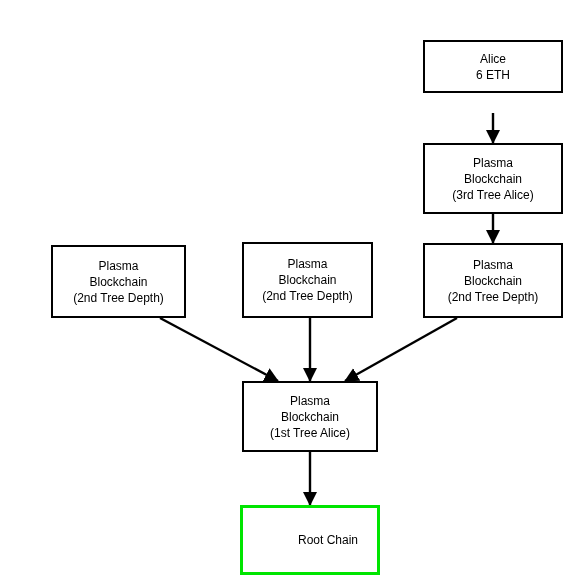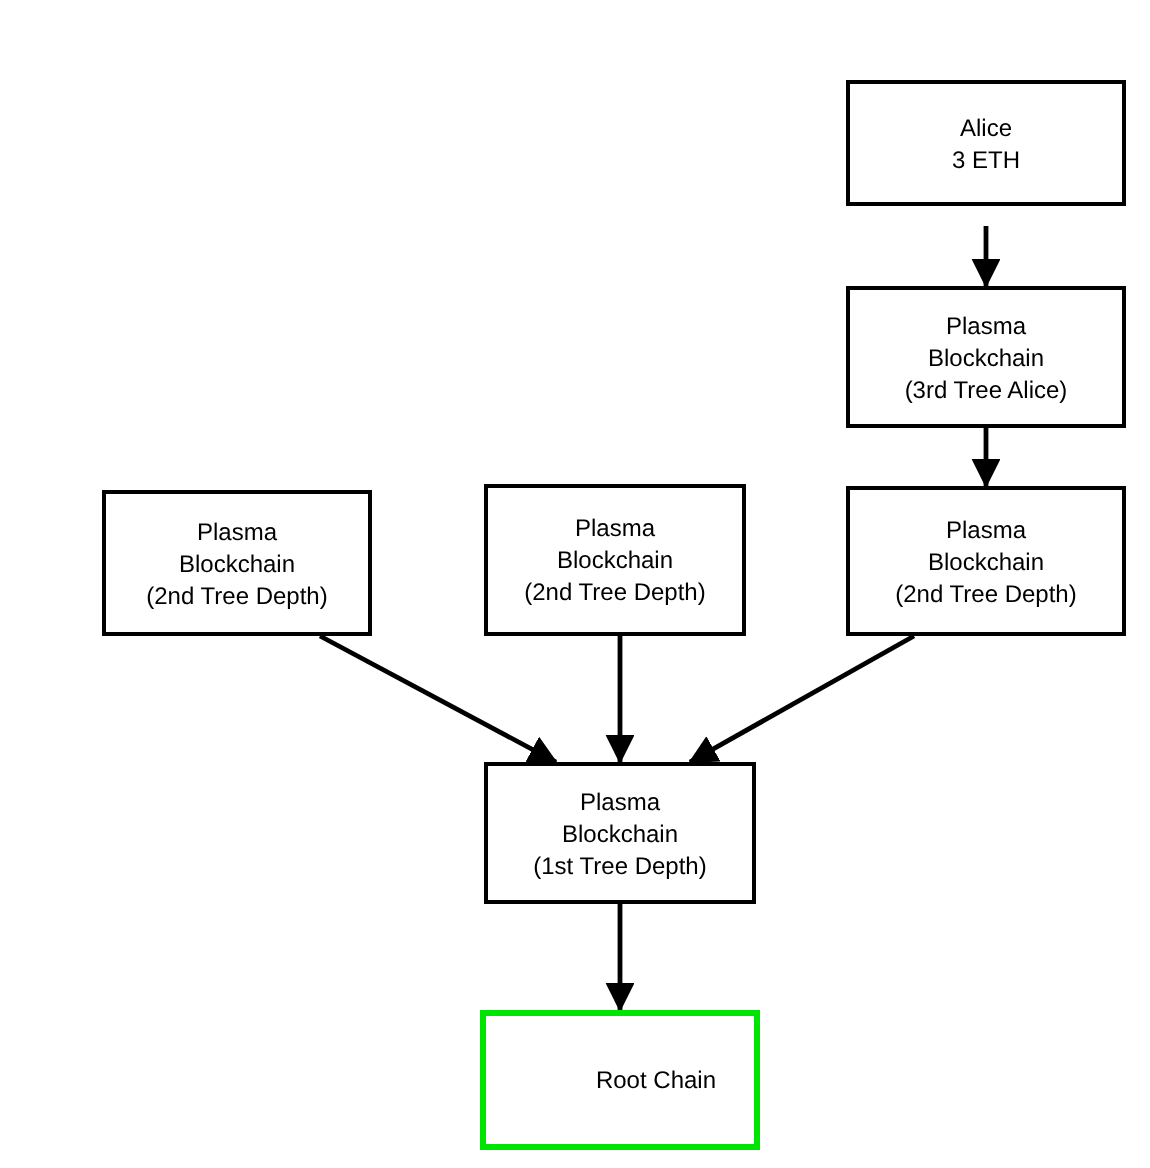--- a/index.html
+++ b/index.html
@@ -64,23 +64,23 @@
           <path d="M0,0 L6,3 L0,6 z" fill="#000000"></path>
         </marker>
       </defs>
       <line x1="493" y1="113" x2="493" y2="143" stroke="#000000" stroke-width="2.4" marker-end="url(#arrowhead)"></line>
       <line x1="493" y1="214" x2="493" y2="243" stroke="#000000" stroke-width="2.4" marker-end="url(#arrowhead)"></line>
       <line x1="160" y1="318" x2="278" y2="381" stroke="#000000" stroke-width="2.4" marker-end="url(#arrowhead)"></line>
       <line x1="310" y1="318" x2="310" y2="381" stroke="#000000" stroke-width="2.4" marker-end="url(#arrowhead)"></line>
       <line x1="457" y1="318" x2="345" y2="381" stroke="#000000" stroke-width="2.4" marker-end="url(#arrowhead)"></line>
       <line x1="310" y1="452" x2="310" y2="505" stroke="#000000" stroke-width="2.4" marker-end="url(#arrowhead)"></line>
     </svg>
-<div class="node" style="left: 423px; top: 40px; width: 140px; height: 63px; border-color: rgb(0, 0, 0);">
+<div class="node" style="left: 423px; top: 40px; width: 140px; height: 53px; border-color: rgb(0, 0, 0);">
       <span class="line">Alice</span>
-      <span class="line">3 ETH</span>
+      <span class="line">6 ETH</span>
     </div>
     <div class="node" style="left: 423px; top: 143px; width: 140px; height: 71px; border-color: rgb(0, 0, 0);">
       <span class="line">Plasma</span>
       <span class="line">Blockchain</span>
       <span class="line">(3rd Tree Alice)</span>
     </div>
     <div class="node" style="left: 423px; top: 243px; width: 140px; height: 75px; border-color: rgb(0, 0, 0);">
       <span class="line">Plasma</span>
       <span class="line">Blockchain</span>
       <span class="line">(2nd Tree Depth)</span>
@@ -91,18 +91,18 @@
       <span class="line">(2nd Tree Depth)</span>
     </div>
     <div class="node" style="left: 51px; top: 245px; width: 135px; height: 73px; border-color: rgb(0, 0, 0);">
       <span class="line">Plasma</span>
       <span class="line">Blockchain</span>
       <span class="line">(2nd Tree Depth)</span>
     </div>
     <div class="node" style="left: 242px; top: 381px; width: 136px; height: 71px; border-color: rgb(0, 0, 0);">
       <span class="line">Plasma</span>
       <span class="line">Blockchain</span>
-      <span class="line">(1st Tree Depth)</span>
+      <span class="line">(1st Tree Alice)</span>
     </div>
     <div class="node root-chain" style="left: 240px; top: 505px; width: 140px; height: 70px; border-color: rgb(0, 229, 0); padding-left: 36px;">
       <span class="line">Root Chain</span>
     </div>
   </div>
 
 </body></html>

